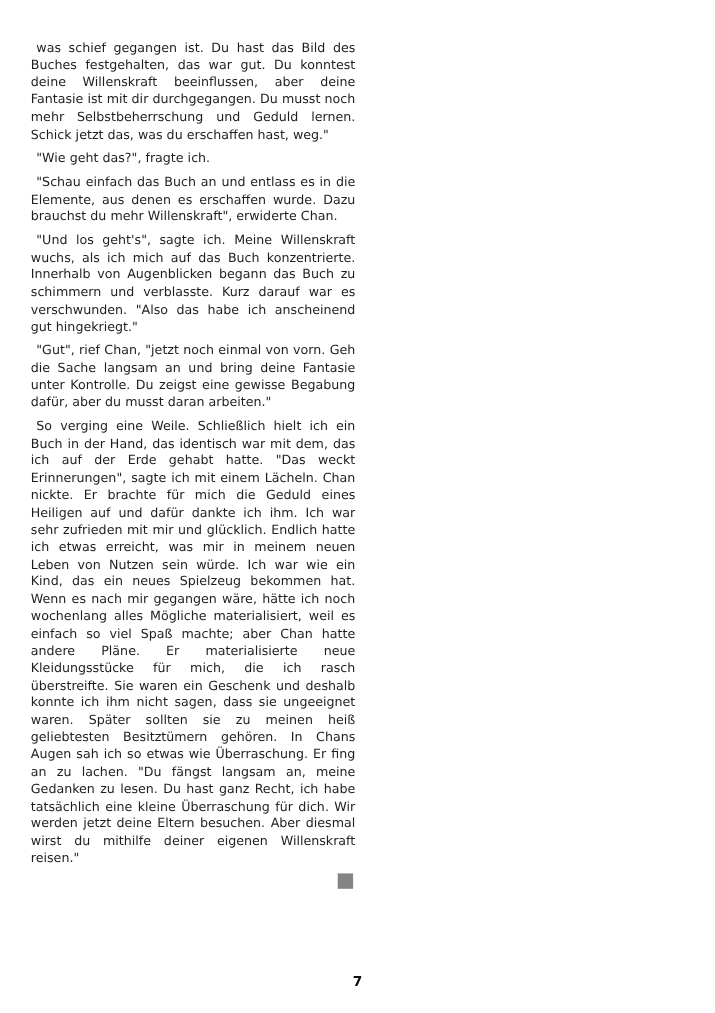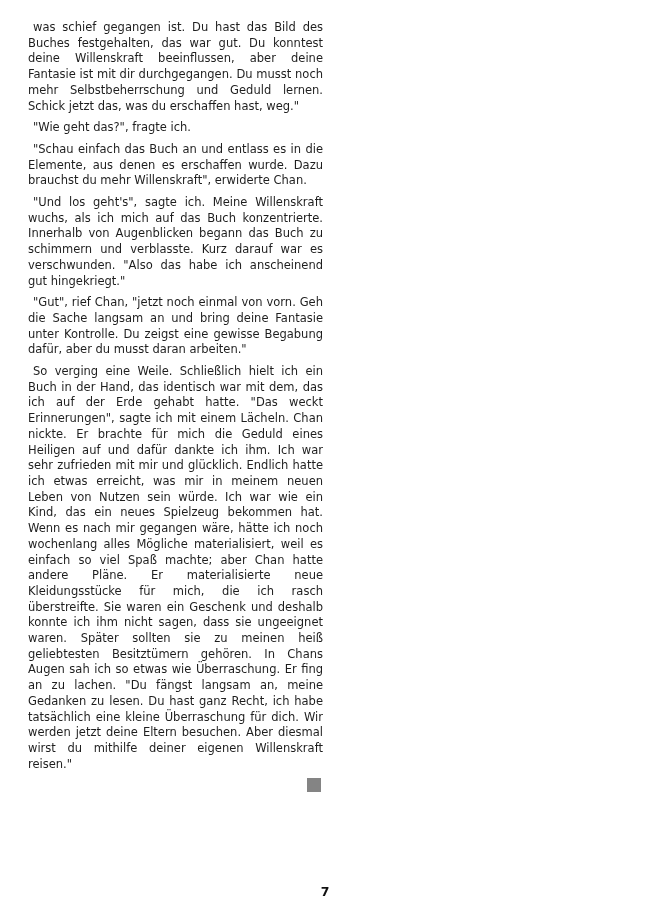--- a/index.html
+++ b/index.html
@@ -11,21 +11,21 @@
     position: relative;
     width: 650px;
     height: 921px;
     background: #ffffff;
     overflow: hidden;
     font-family: "DejaVu Sans", "Liberation Sans", sans-serif;
   }
   .text-column {
     position: absolute;
     left: 28px;
-    top: 20px;
+    top: 36px;
     width: 295px;
     color: #1e1e1e;
     font-size: 11.5px;
     line-height: 15.7px;
     text-align: justify;
     text-justify: inter-word;
   }
   .text-column p {
     margin: 0 0 6px 0;
     text-indent: 5px;

